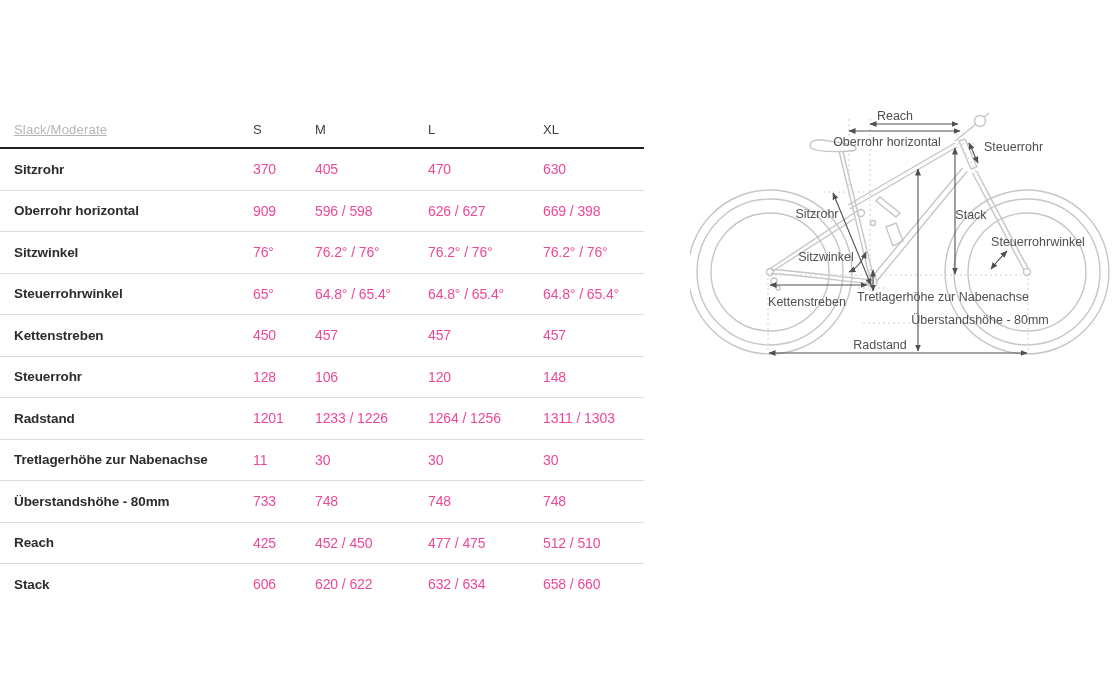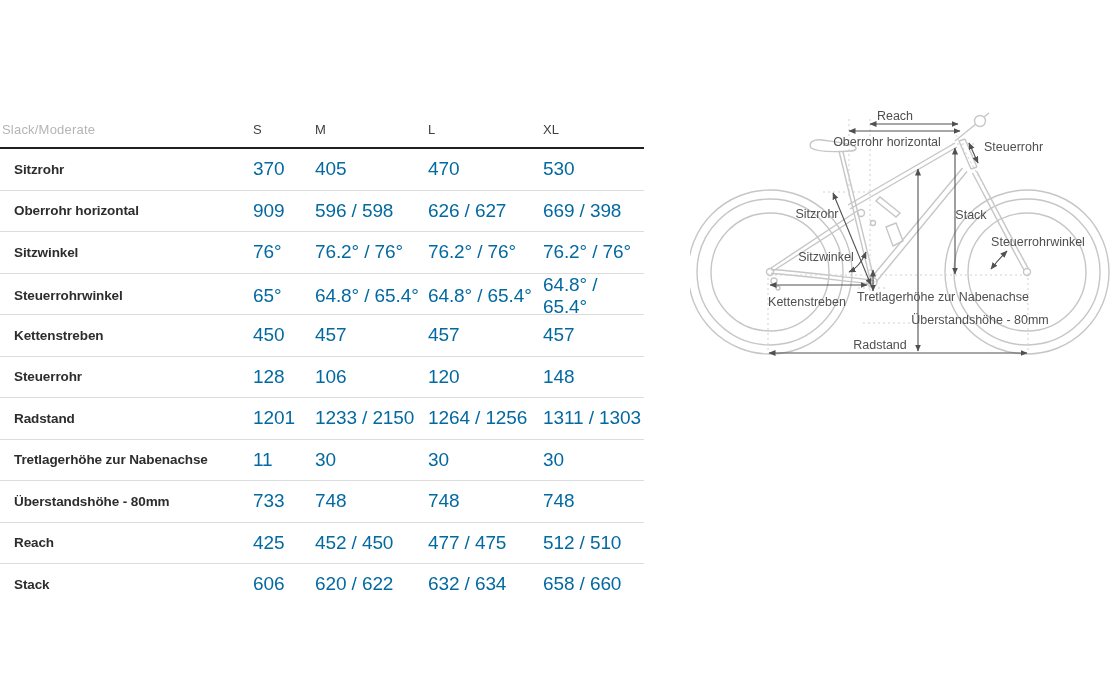--- a/index.html
+++ b/index.html
@@ -4,25 +4,25 @@
 <style>
   html,body{margin:0;padding:0;background:#fff;}
   .stage{position:relative;width:1119px;height:689px;background:#fff;overflow:hidden;
          font-family:"Liberation Sans",sans-serif;}
   
   .geo-table{position:absolute;left:0;top:112px;width:644px;}
   .grow{display:grid;grid-template-columns:253px 62px 113px 115px 101px;align-items:center;}
   .thead{height:35px;border-bottom:2px solid #202020;}
   .th{font-size:13px;color:#b5b5b5;font-weight:400;letter-spacing:.2px;}
   .th.sz{color:#3f3f3f;}
-  .th.lbl{padding-left:2px;}
+  .th.lbl{padding-left:14px;text-decoration:underline;}
   .tbody .grow{height:40.5px;border-bottom:1px solid #dcdcdc;}
   .tbody .grow:last-child{border-bottom:none;}
   .td-label{padding-left:14px;font-size:13.5px;font-weight:700;color:#2d2d2d;letter-spacing:-.1px;}
-  .td-val{font-size:19px;font-weight:400;color:#0369a1;letter-spacing:-.1px;}
+  .td-val{font-size:14px;font-weight:400;color:#ec4899;letter-spacing:-.1px;}
   
   .bike-svg{position:absolute;left:690px;top:95px;}
   .bike-svg text{font-family:"Liberation Sans",sans-serif;font-size:12.5px;fill:#4f4f4f;}
 </style>
 </head>
 <body>
 
 <div class="stage">
 
   <div class="geo-table">
@@ -32,21 +32,21 @@
       <div class="th sz">M</div>
       <div class="th sz">L</div>
       <div class="th sz">XL</div>
     </div>
     <div class="tbody">
       <div class="grow">
         <div class="td-label">Sitzrohr</div>
         <div class="td-val">370</div>
         <div class="td-val">405</div>
         <div class="td-val">470</div>
-        <div class="td-val">530</div>
+        <div class="td-val">630</div>
       </div>
       <div class="grow">
         <div class="td-label">Oberrohr horizontal</div>
         <div class="td-val">909</div>
         <div class="td-val">596 / 598</div>
         <div class="td-val">626 / 627</div>
         <div class="td-val">669 / 398</div>
       </div>
       <div class="grow">
         <div class="td-label">Sitzwinkel</div>
@@ -72,21 +72,21 @@
       <div class="grow">
         <div class="td-label">Steuerrohr</div>
         <div class="td-val">128</div>
         <div class="td-val">106</div>
         <div class="td-val">120</div>
         <div class="td-val">148</div>
       </div>
       <div class="grow">
         <div class="td-label">Radstand</div>
         <div class="td-val">1201</div>
-        <div class="td-val">1233 / 2150</div>
+        <div class="td-val">1233 / 1226</div>
         <div class="td-val">1264 / 1256</div>
         <div class="td-val">1311 / 1303</div>
       </div>
       <div class="grow">
         <div class="td-label">Tretlagerhöhe zur Nabenachse</div>
         <div class="td-val">11</div>
         <div class="td-val">30</div>
         <div class="td-val">30</div>
         <div class="td-val">30</div>
       </div>

